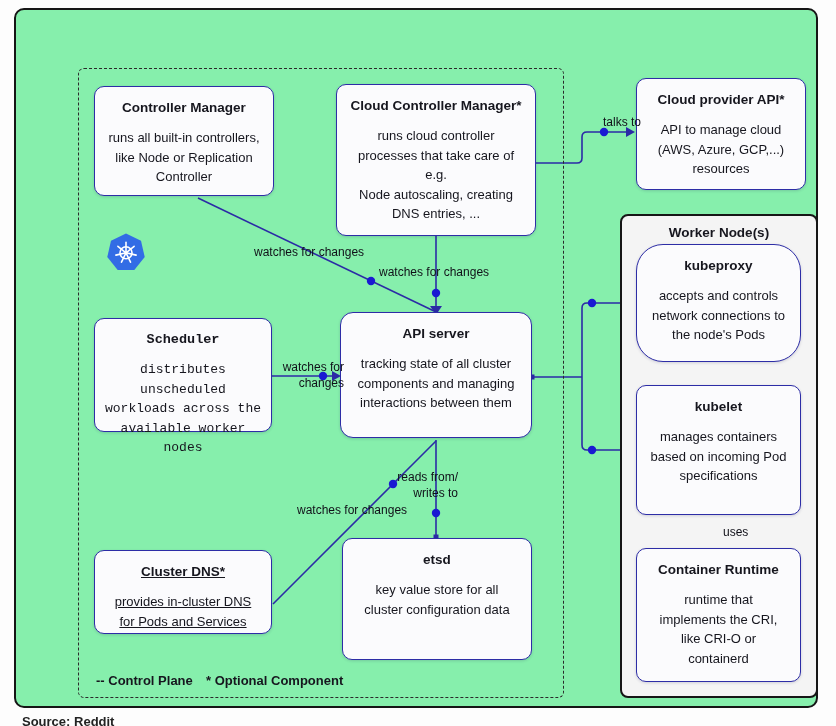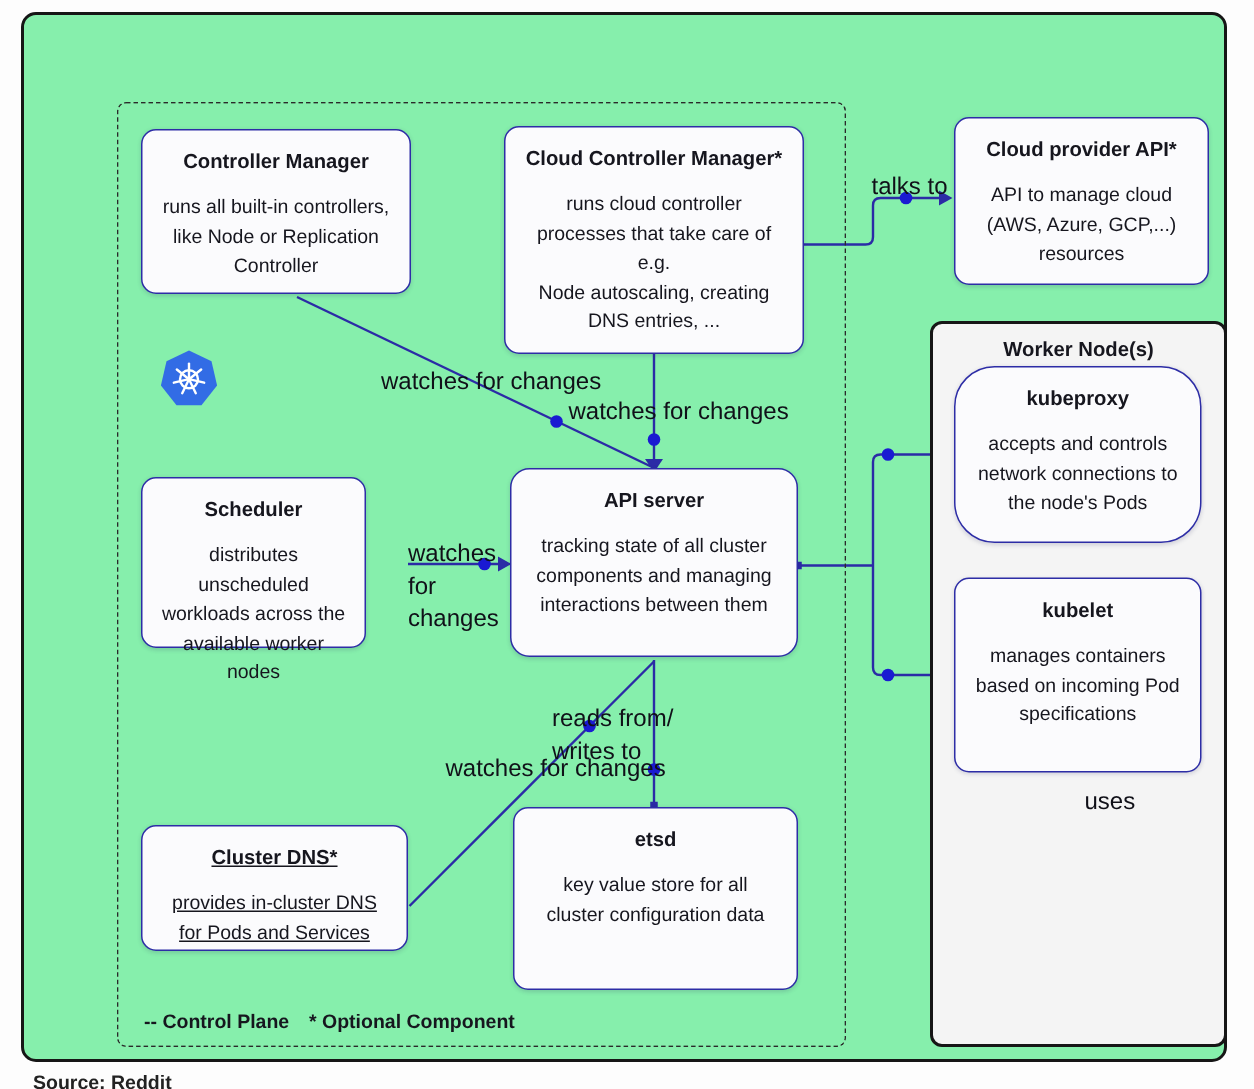--- a/index.html
+++ b/index.html
@@ -29,22 +29,22 @@
   .node{
     position:absolute;box-sizing:border-box;
     background:#fbfbfd;border:1.6px solid #2d2da6;border-radius:10px;
     box-shadow:0 1px 3px rgba(40,40,90,.18);
     display:flex;flex-direction:column;align-items:center;
     padding:13px 8px 8px 8px;text-align:center;
   }
   .node-title{font-weight:bold;font-size:13.5px;margin-bottom:13px;}
   .node-body{font-size:13px;line-height:1.5;white-space:pre-line;}
   .edge-label{
-    position:absolute;font-size:16px;color:#101018;white-space:pre-line;
-    text-align:left;line-height:1.35;
+    position:absolute;font-size:12px;color:#101018;white-space:pre-line;
+    text-align:right;line-height:1.35;
   }
   .legend-item{position:absolute;font-weight:bold;font-size:13px;}
   .source-caption{position:absolute;left:22px;top:714px;font-weight:bold;font-size:13px;color:#222;}
   svg.lines{position:absolute;left:0;top:0;pointer-events:none;}
   .k8s-logo{position:absolute;left:90px;top:222px;width:40px;height:40px;}
 </style>
 </head>
 <body>
 
 <div class="frame">
@@ -110,21 +110,21 @@
 
   <div class="node" style="left:320px;top:74px;width:200px;height:152px;">
     <div class="node-title">Cloud Controller Manager*</div>
     <div class="node-body">runs cloud controller
 processes that take care of
 e.g.
 Node autoscaling, creating
 DNS entries, ...</div>
   </div>
 
-  <div class="node" style="left:78px;top:308px;width:150px;height:114px;">
+  <div class="node" style="left:78px;top:308px;width:178px;height:114px;font-family:Liberation Mono, monospace;">
     <div class="node-title">Scheduler</div>
     <div class="node-body">distributes unscheduled
 workloads across the
 available worker nodes</div>
   </div>
 
   <div class="node" style="left:324px;top:302px;width:192px;height:126px;border-radius:13px;">
     <div class="node-title">API server</div>
     <div class="node-body">tracking state of all cluster
 components and managing
@@ -161,20 +161,27 @@
 the node's Pods</div>
   </div>
 
   <div class="node" style="left:620px;top:375px;width:165px;height:130px;">
     <div class="node-title">kubelet</div>
     <div class="node-body">manages containers
 based on incoming Pod
 specifications</div>
   </div>
 
+  <div class="node" style="left:620px;top:538px;width:165px;height:134px;">
+    <div class="node-title">Container Runtime</div>
+    <div class="node-body">runtime that
+implements the CRI,
+like CRI-O or
+containerd</div>
+  </div>
 
   <div class="edge-label" style="left:565px;top:104px;width:60px;">talks to</div>
   <div class="edge-label" style="left:238px;top:234px;white-space:nowrap;">watches for changes</div>
   <div class="edge-label" style="left:363px;top:254px;white-space:nowrap;">watches for changes</div>
   <div class="edge-label" style="left:256px;top:349px;width:72px;">watches for
 changes</div>
   <div class="edge-label" style="left:352px;top:459px;width:90px;">reads from/
 writes to</div>
   <div class="edge-label" style="left:281px;top:492px;white-space:nowrap;">watches for changes</div>
   <div class="edge-label" style="left:707px;top:514px;white-space:nowrap;">uses</div>

